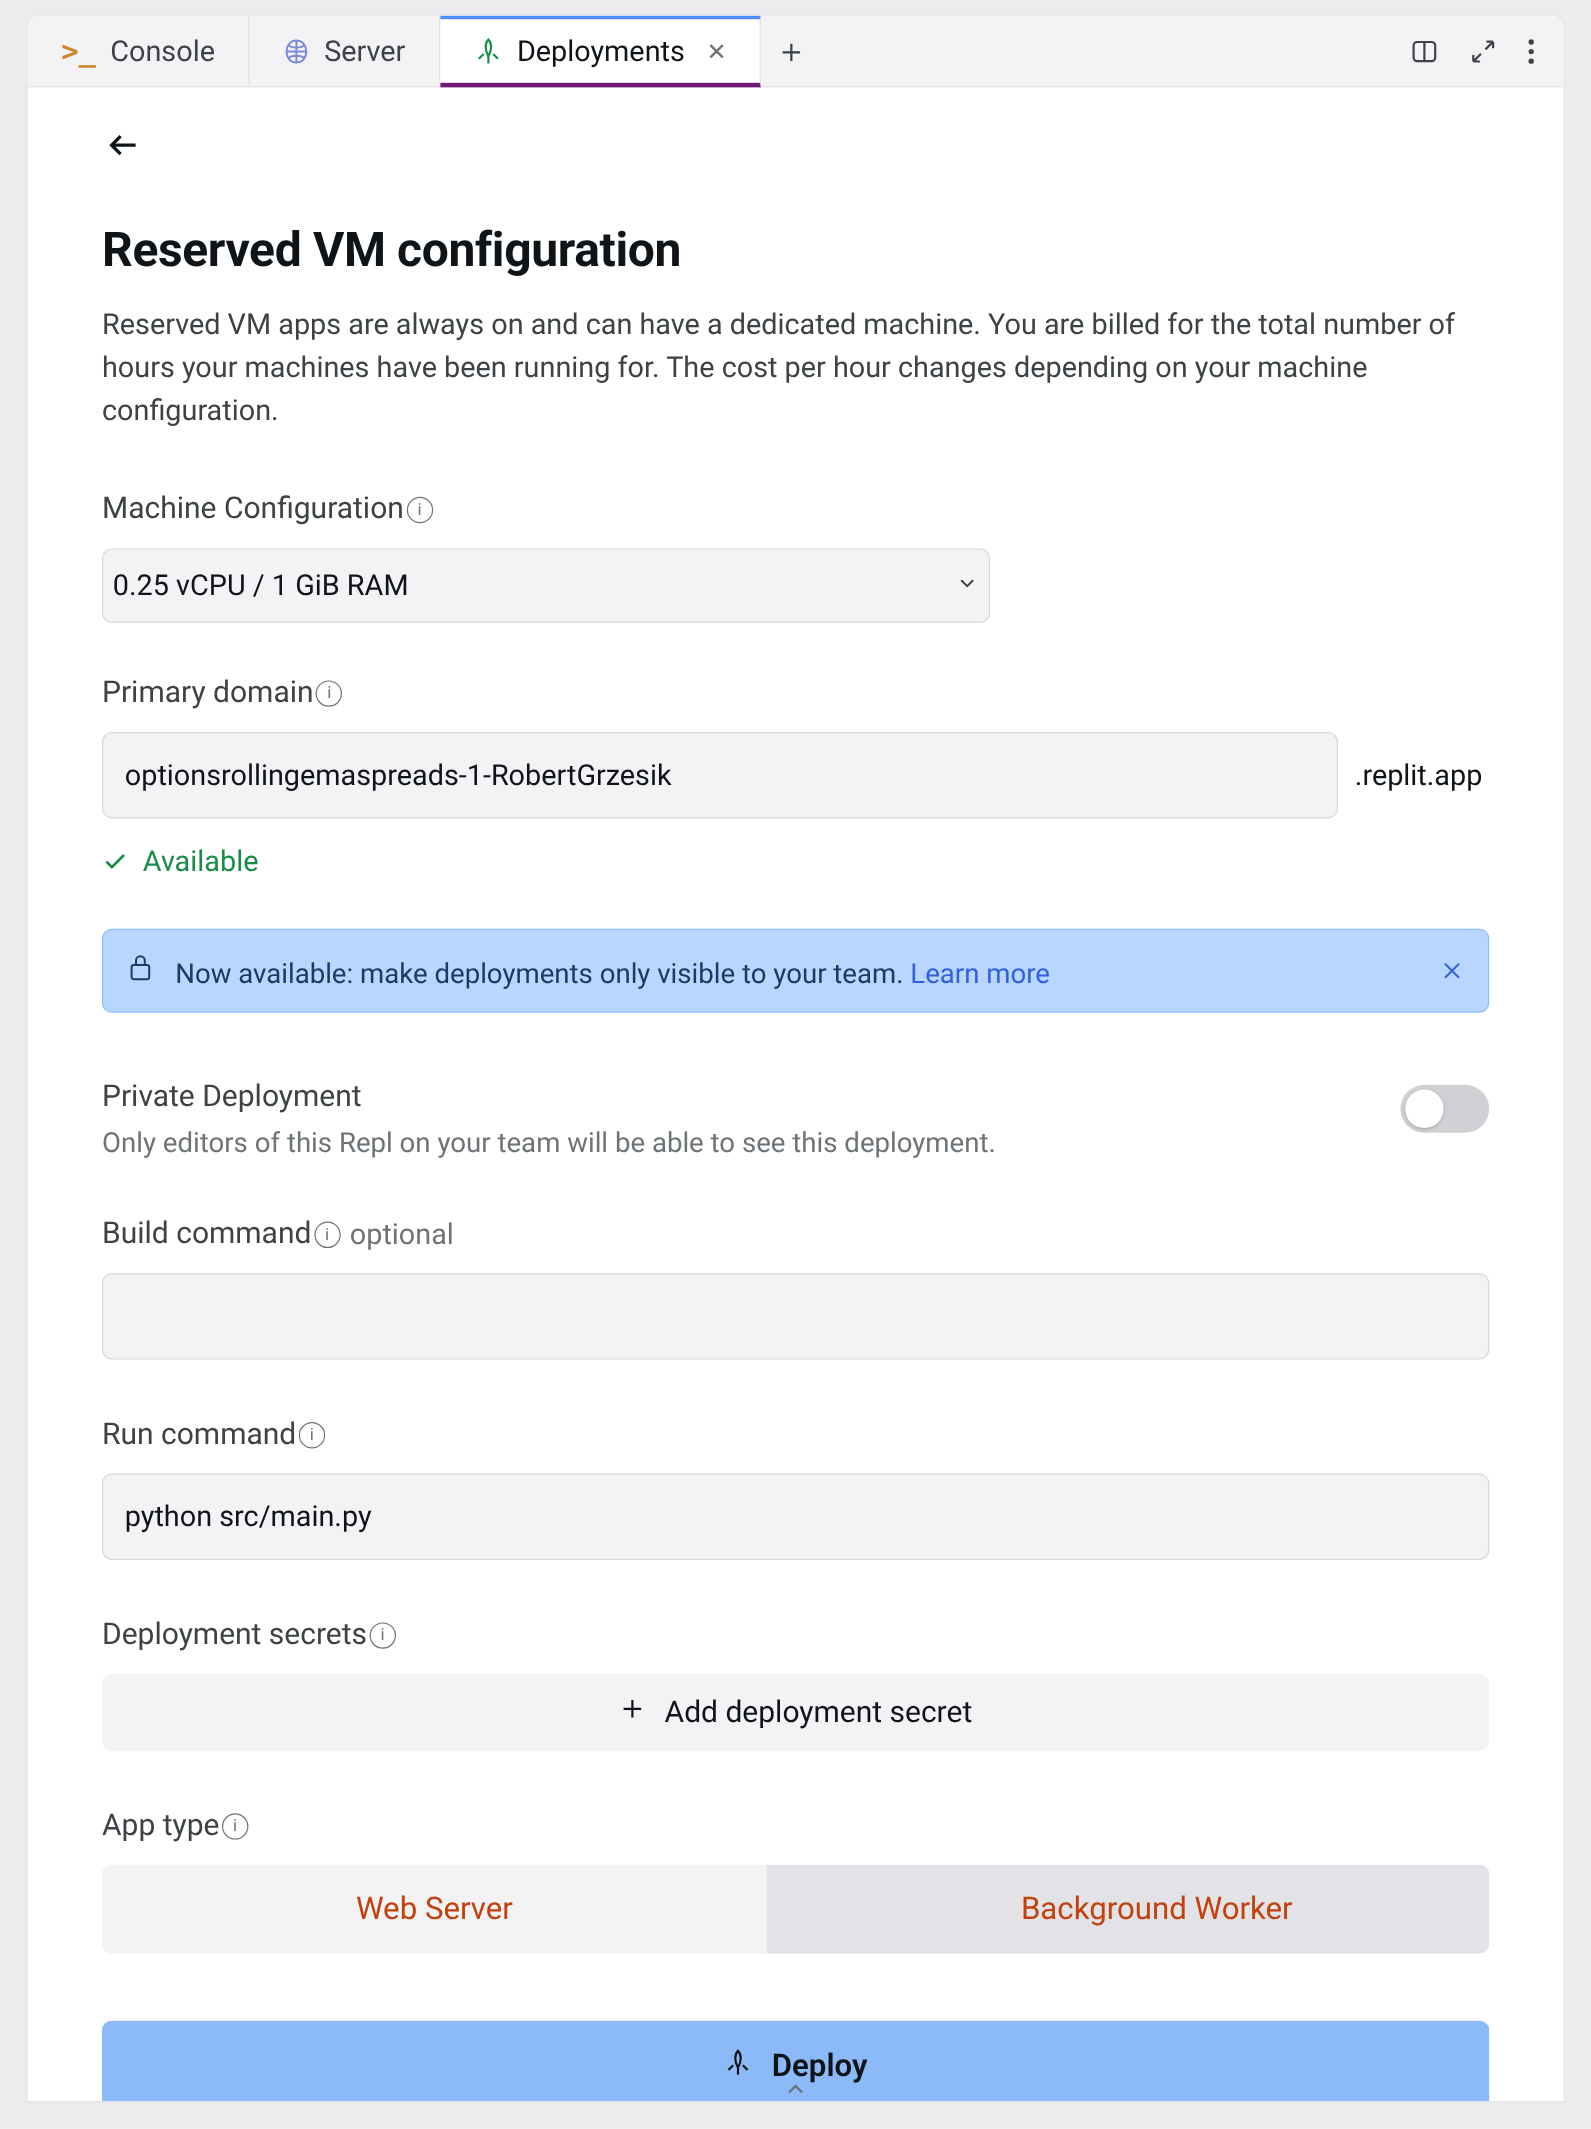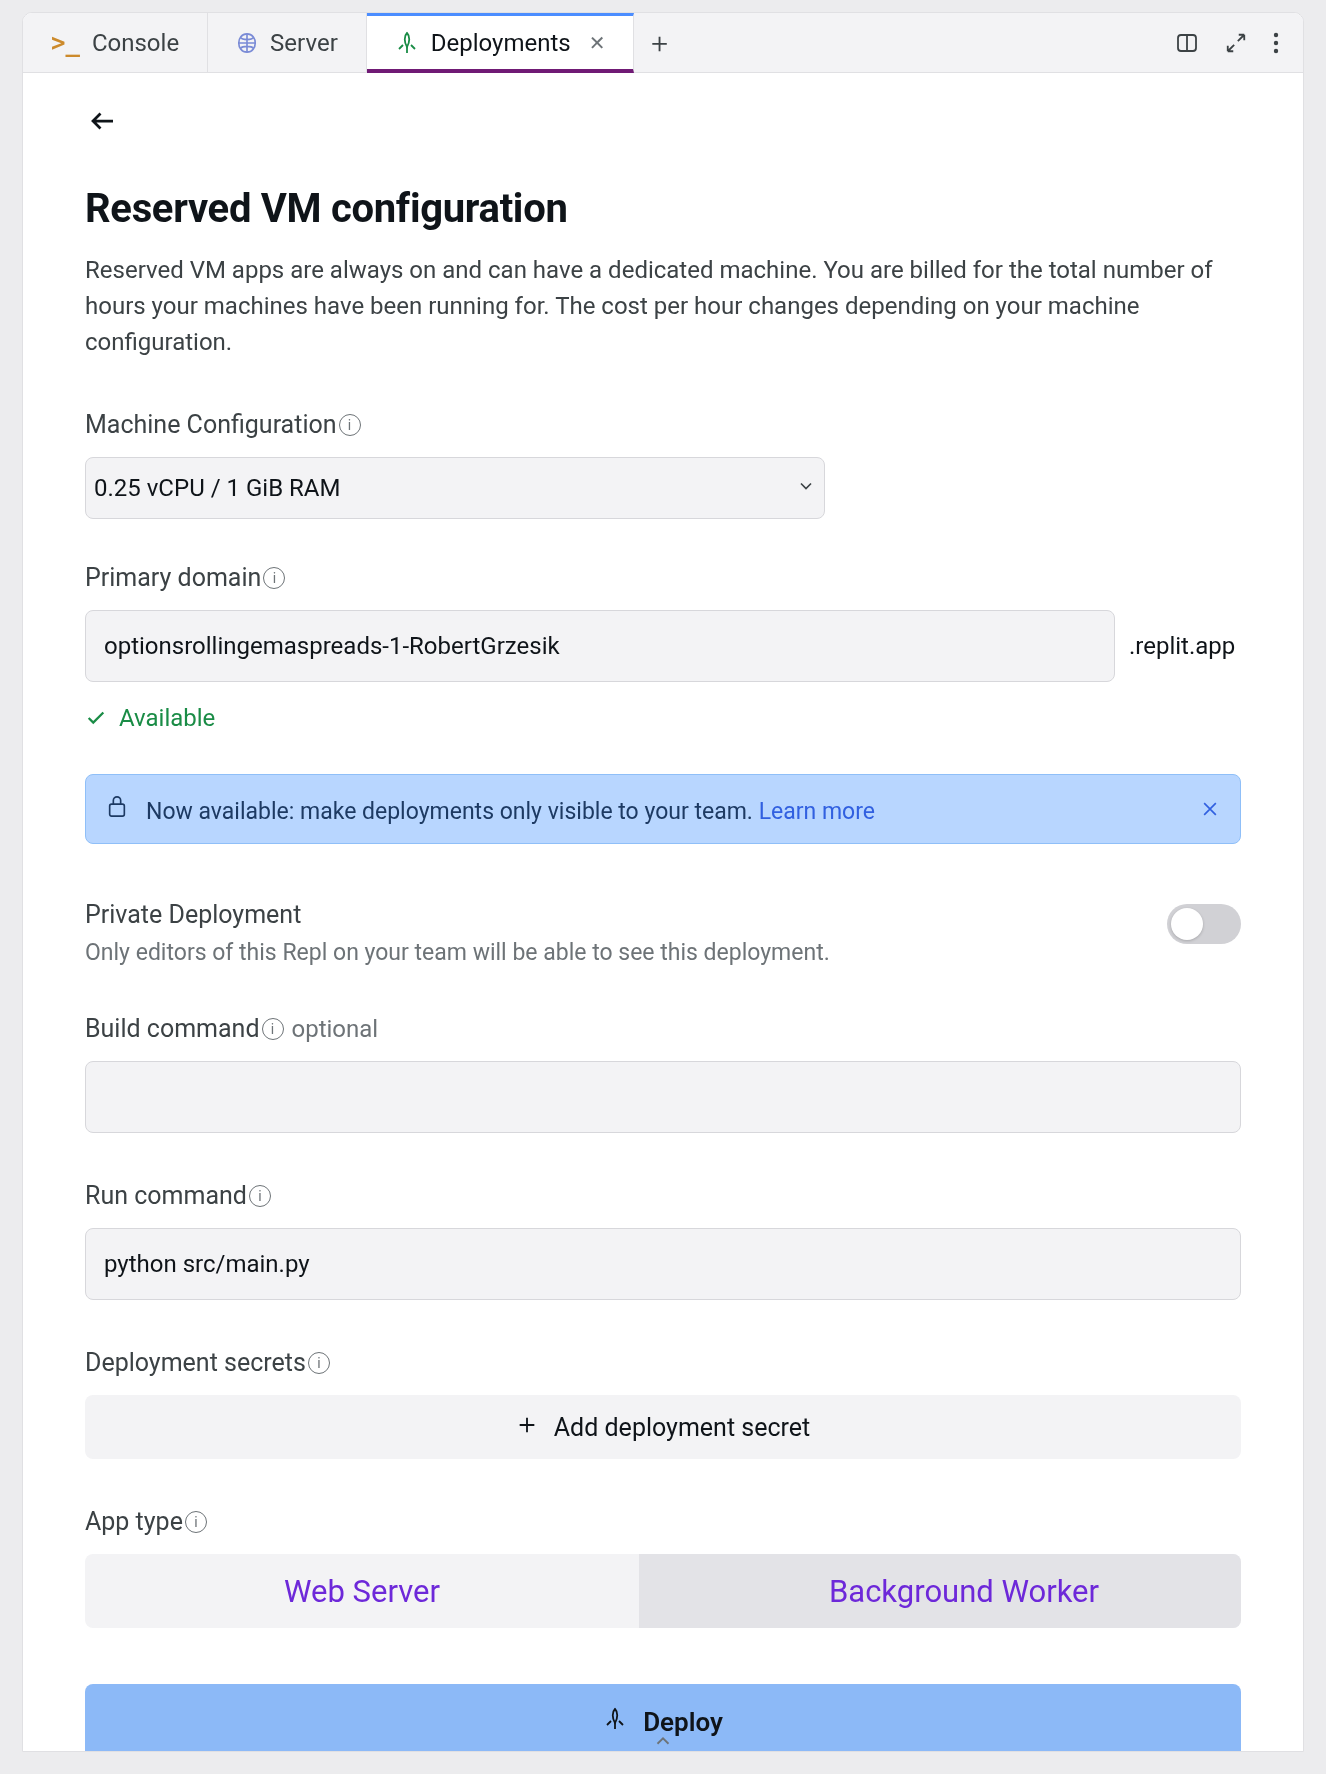--- a/index.html
+++ b/index.html
@@ -212,21 +212,21 @@
       cursor: pointer; margin-bottom: 48px;
     }
     
     .segmented {
       display: flex; height: 74px; width: 100%;
       background: #f3f3f5; border-radius: 8px;
       overflow: hidden; margin-bottom: 56px;
     }
     .segmented .seg {
       flex: 1; display: flex; align-items: center; justify-content: center;
-      font-size: 31px; color: #6d28d9; cursor: pointer;
+      font-size: 26px; color: #c2410c; cursor: pointer;
     }
     .segmented .seg.selected {
       background: #e3e3e7;
       padding-left: 48px;
     }
     
     .deploy-btn {
       display: flex; align-items: center; justify-content: center; gap: 16px;
       height: 76px; width: 100%;
       background: #8cb9f7; border-radius: 8px;

